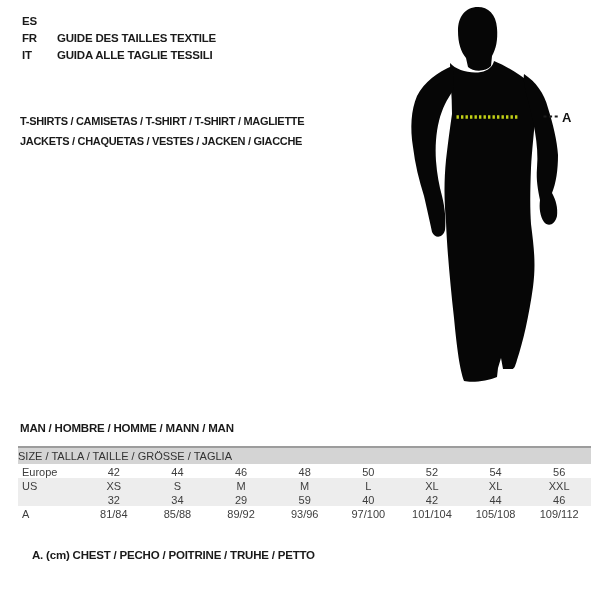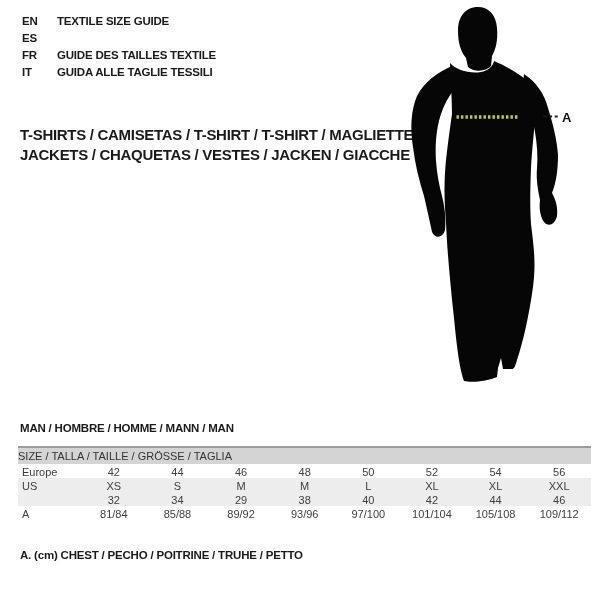--- a/index.html
+++ b/index.html
@@ -6,52 +6,48 @@
   .canvas{
     position:relative;width:600px;height:600px;background:var(--page_bg,#fff);
     font-family:"Liberation Sans","DejaVu Sans",sans-serif;overflow:hidden;
     color:var(--text_primary,#1a1a1a);
   }
   
   .lang-block{position:absolute;left:22px;top:13px;}
   .lrow{display:grid;grid-template-columns:35px auto;line-height:17px;
         font-size:11.5px;font-weight:700;white-space:nowrap;letter-spacing:-0.2px;}
   
-  .garment-block{position:absolute;left:20px;top:125px;font-size:15px;
+  .garment-block{position:absolute;left:20px;top:111px;font-size:11px;
                  font-weight:700;line-height:20px;white-space:nowrap;letter-spacing:-0.3px;}
   
   .figure-svg{position:absolute;left:400px;top:0;width:200px;height:400px;}
   .measure-a{font-family:"Liberation Sans","DejaVu Sans",sans-serif;font-size:13px;font-weight:600;fill:#111;}
   
   .section-title{position:absolute;left:20px;top:422px;font-size:11.5px;
                  font-weight:700;white-space:nowrap;letter-spacing:-0.2px;}
   
   .size-table{position:absolute;left:18px;top:446px;width:573px;
               font-size:11px;color:var(--text_table,#3e3e3e);}
   .thead{background:var(--table_header_bg,#d4d4d4);
          border-top:2px solid var(--table_header_border,#9c9c9c);
          height:16px;line-height:16px;color:#333;white-space:nowrap;}
   .trow{display:grid;grid-template-columns:64px repeat(8,1fr);height:14px;line-height:17px;}
   .trow.shaded{background:var(--table_row_alt_bg,#ededed);}
   .tcell{text-align:center;white-space:nowrap;}
   .tlabel{text-align:left;padding-left:4px;}
   
-  .footnote{position:absolute;left:20px;top:549px;font-size:11.5px;
+  .footnote{position:absolute;left:32px;top:549px;font-size:11.5px;
             font-weight:700;white-space:nowrap;letter-spacing:-0.2px;}
 </style>
 </head>
 <body>
 
 <div class="canvas">
 
   <section class="lang-block">
-      <div class="lrow">
-        <span>EN</span>
-        <span>TEXTILE SIZE GUIDE</span>
-      </div>
       <div class="lrow">
         <span>ES</span>
       </div>
       <div class="lrow">
         <span>FR</span>
         <span>GUIDE DES TAILLES TEXTILE</span>
       </div>
       <div class="lrow">
         <span>IT</span>
         <span>GUIDA ALLE TAGLIE TESSILI</span>
@@ -100,21 +96,21 @@
           <div class="tcell">L</div>
           <div class="tcell">XL</div>
           <div class="tcell">XL</div>
           <div class="tcell">XXL</div>
         </div>
         <div class="trow shaded">
           <div class="tcell tlabel"></div>
           <div class="tcell">32</div>
           <div class="tcell">34</div>
           <div class="tcell">29</div>
-          <div class="tcell">38</div>
+          <div class="tcell">59</div>
           <div class="tcell">40</div>
           <div class="tcell">42</div>
           <div class="tcell">44</div>
           <div class="tcell">46</div>
         </div>
         <div class="trow">
           <div class="tcell tlabel">A</div>
           <div class="tcell">81/84</div>
           <div class="tcell">85/88</div>
           <div class="tcell">89/92</div>

